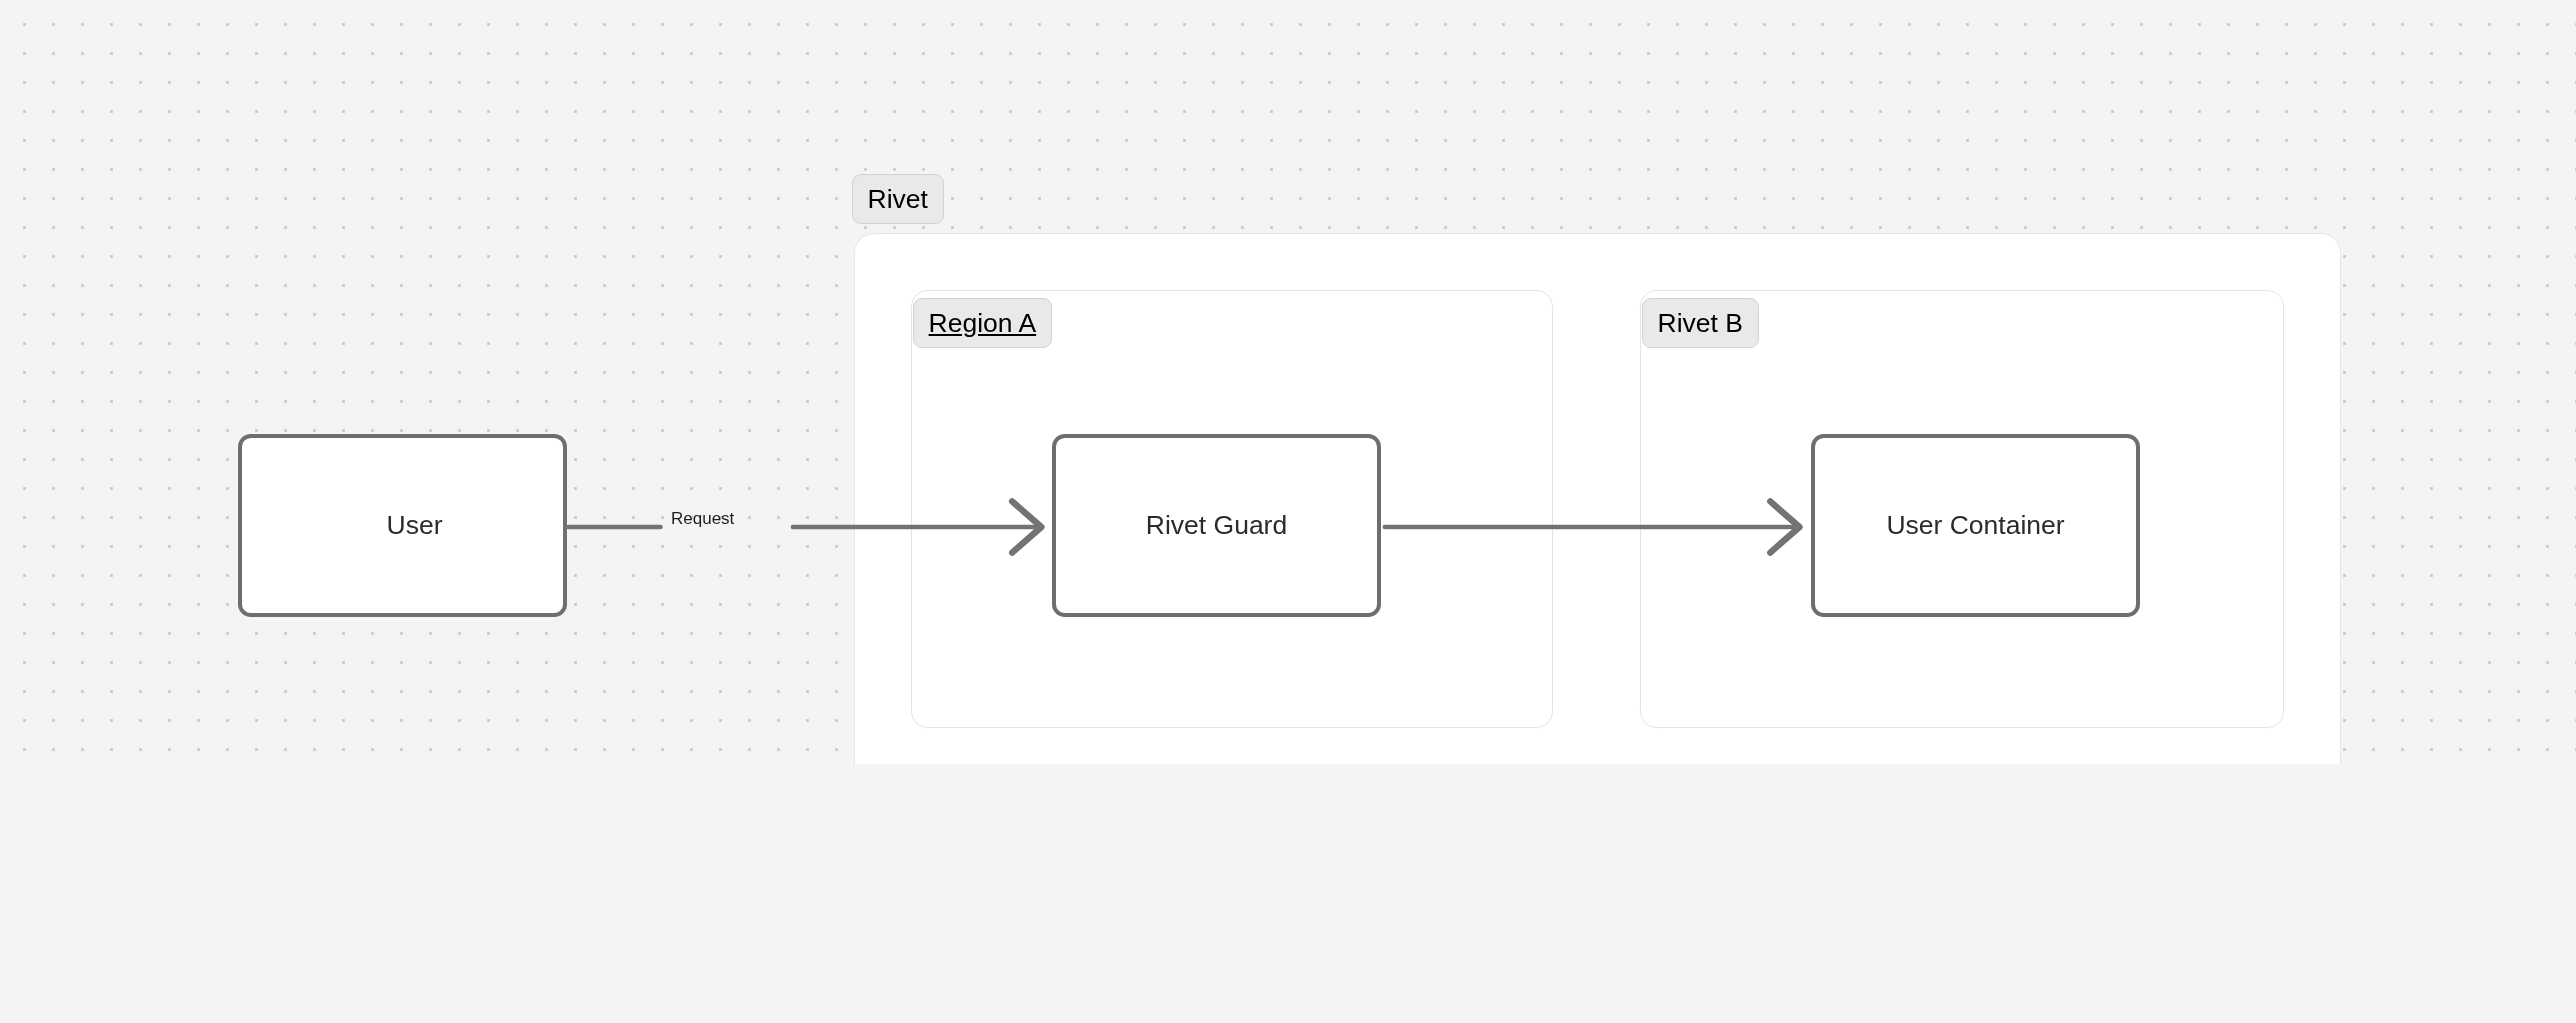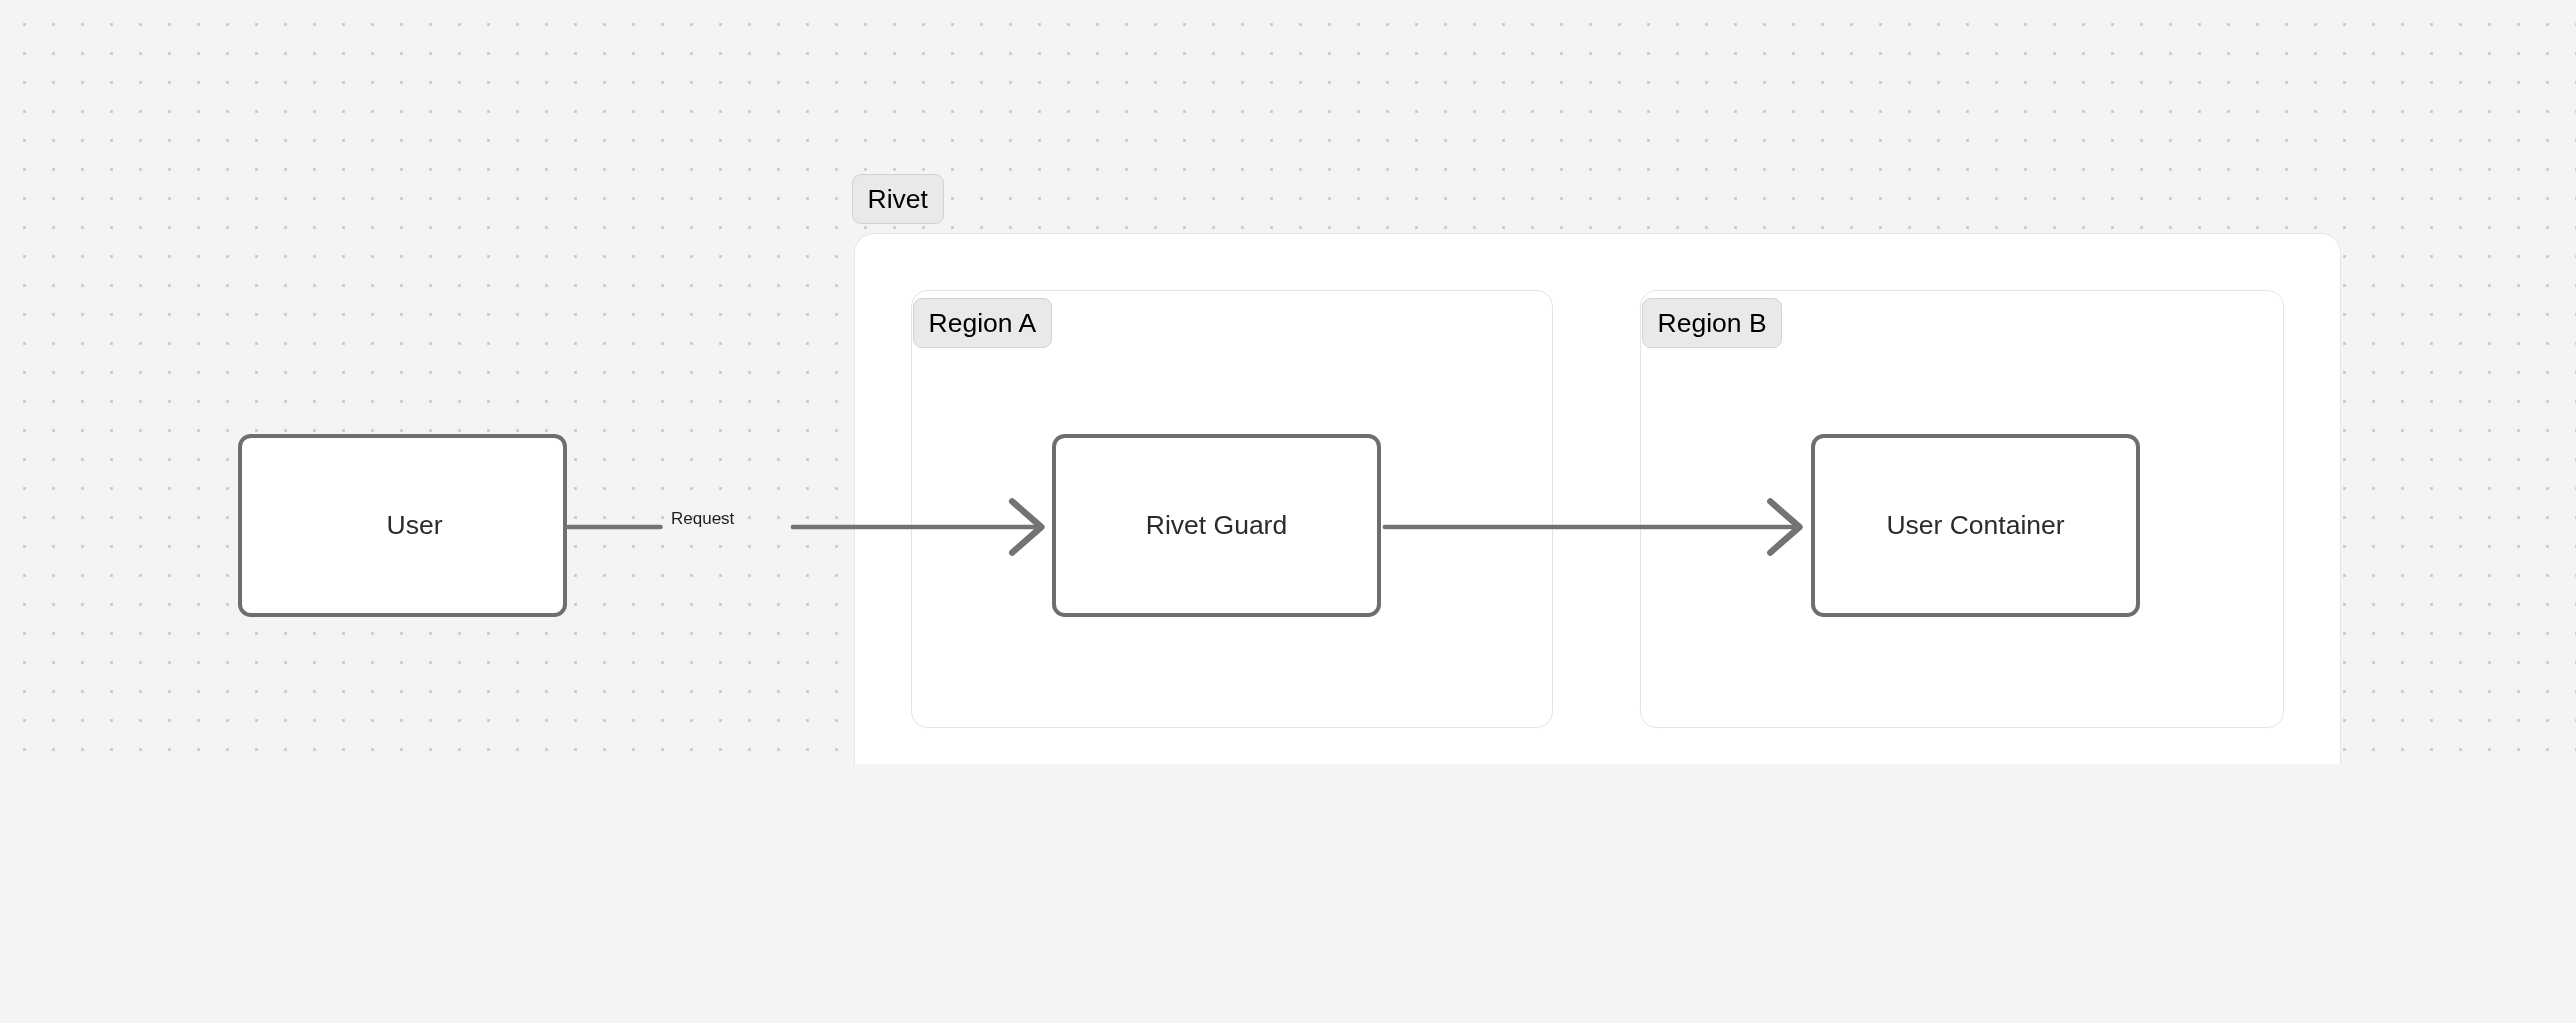--- a/index.html
+++ b/index.html
@@ -62,21 +62,21 @@
     color: #000000;
     font-size: 26.5px;
     line-height: 1;
     padding: 0 14.6px;
     height: 50px;
     box-sizing: border-box;
     white-space: nowrap;
     z-index: 5;
   }
   #badge-rivet    { left: 852px;  top: 174px; }
-  #badge-region-a { left: 913px; top: 298px; }
+  #badge-region-a { left: 913px; top: 298px; text-decoration: underline; }
   #badge-region-b { left: 1642px; top: 298px; }
 
   
   .node {
     position: absolute;
     display: flex;
     align-items: center;
     justify-content: center;
     background: #ffffff;
     border: 4.6px solid #6e6e6e;
@@ -119,21 +119,21 @@
 
 <div id="canvas">
 
   <div id="rivet-group"></div>
 
   <div id="region-a" class="region-group"></div>
   <div id="region-b" class="region-group"></div>
 
   <div id="badge-rivet" class="group-badge">Rivet</div>
   <div id="badge-region-a" class="group-badge">Region A</div>
-  <div id="badge-region-b" class="group-badge">Region B</div>
+  <div id="badge-region-b" class="group-badge">Rivet B</div>
 
   <svg id="edges" width="2576" height="1023" viewBox="0 0 2820 1120">
 
     <g>
       <path d="M 622 577 L 723 577" stroke="#737373" stroke-width="5" fill="none" stroke-linecap="round"></path>
 
       <path d="M 868 577 L 1138 577" stroke="#737373" stroke-width="5" fill="none" stroke-linecap="round"></path>
       <path d="M 1108 549 L 1140 577 L 1108 605" stroke="#737373" stroke-width="7" fill="none" stroke-linecap="round" stroke-linejoin="round"></path>
     </g>
 

